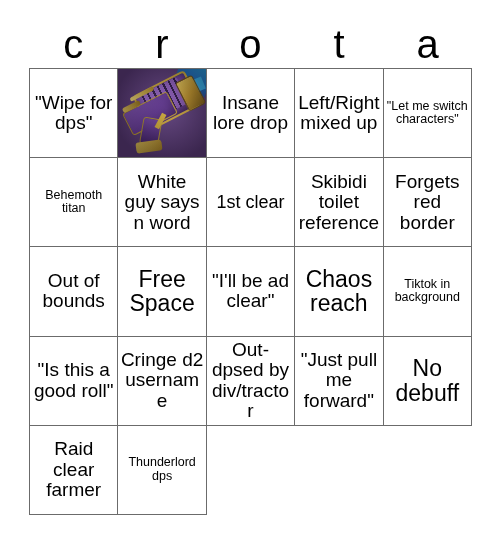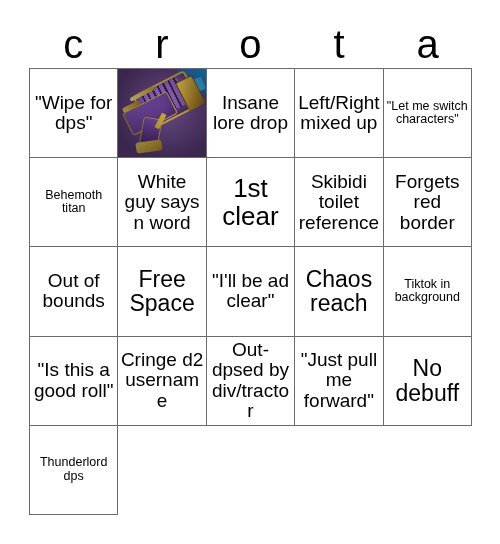--- a/index.html
+++ b/index.html
@@ -74,21 +74,21 @@
   .cell-text {
     display: block;
     text-align: center;
     color: #000000;
     line-height: 1.08;
     word-break: break-word;
     hyphens: none;
   }
 
   
-  .fs-xl  { font-size: 26px; text-align: center; }
+  .fs-xl  { font-size: 18px; text-align: center; }
   .fs-lg  { font-size: 23px; }
   .fs-md  { font-size: 19px; }
   .fs-sm  { font-size: 19px; }
   .fs-xs  { font-size: 12.5px; }
 
   
   .cell.image-cell {
     padding: 0;
   }
   .weapon-art {
@@ -303,17 +303,20 @@
       <div class="cell">
         <span class="cell-text fs-sm">Out-dpsed by div/tractor</span>
       </div>
       <div class="cell">
         <span class="cell-text fs-sm">"Just pull me forward"</span>
       </div>
       <div class="cell">
         <span class="cell-text fs-lg">No debuff</span>
       </div>
       <div class="cell">
+        <span class="cell-text fs-md">Raid clear farmer</span>
+      </div>
+      <div class="cell">
         <span class="cell-text fs-xs">Thunderlord dps</span>
       </div>
     </div>
 
 </div>
 
 </body></html>

